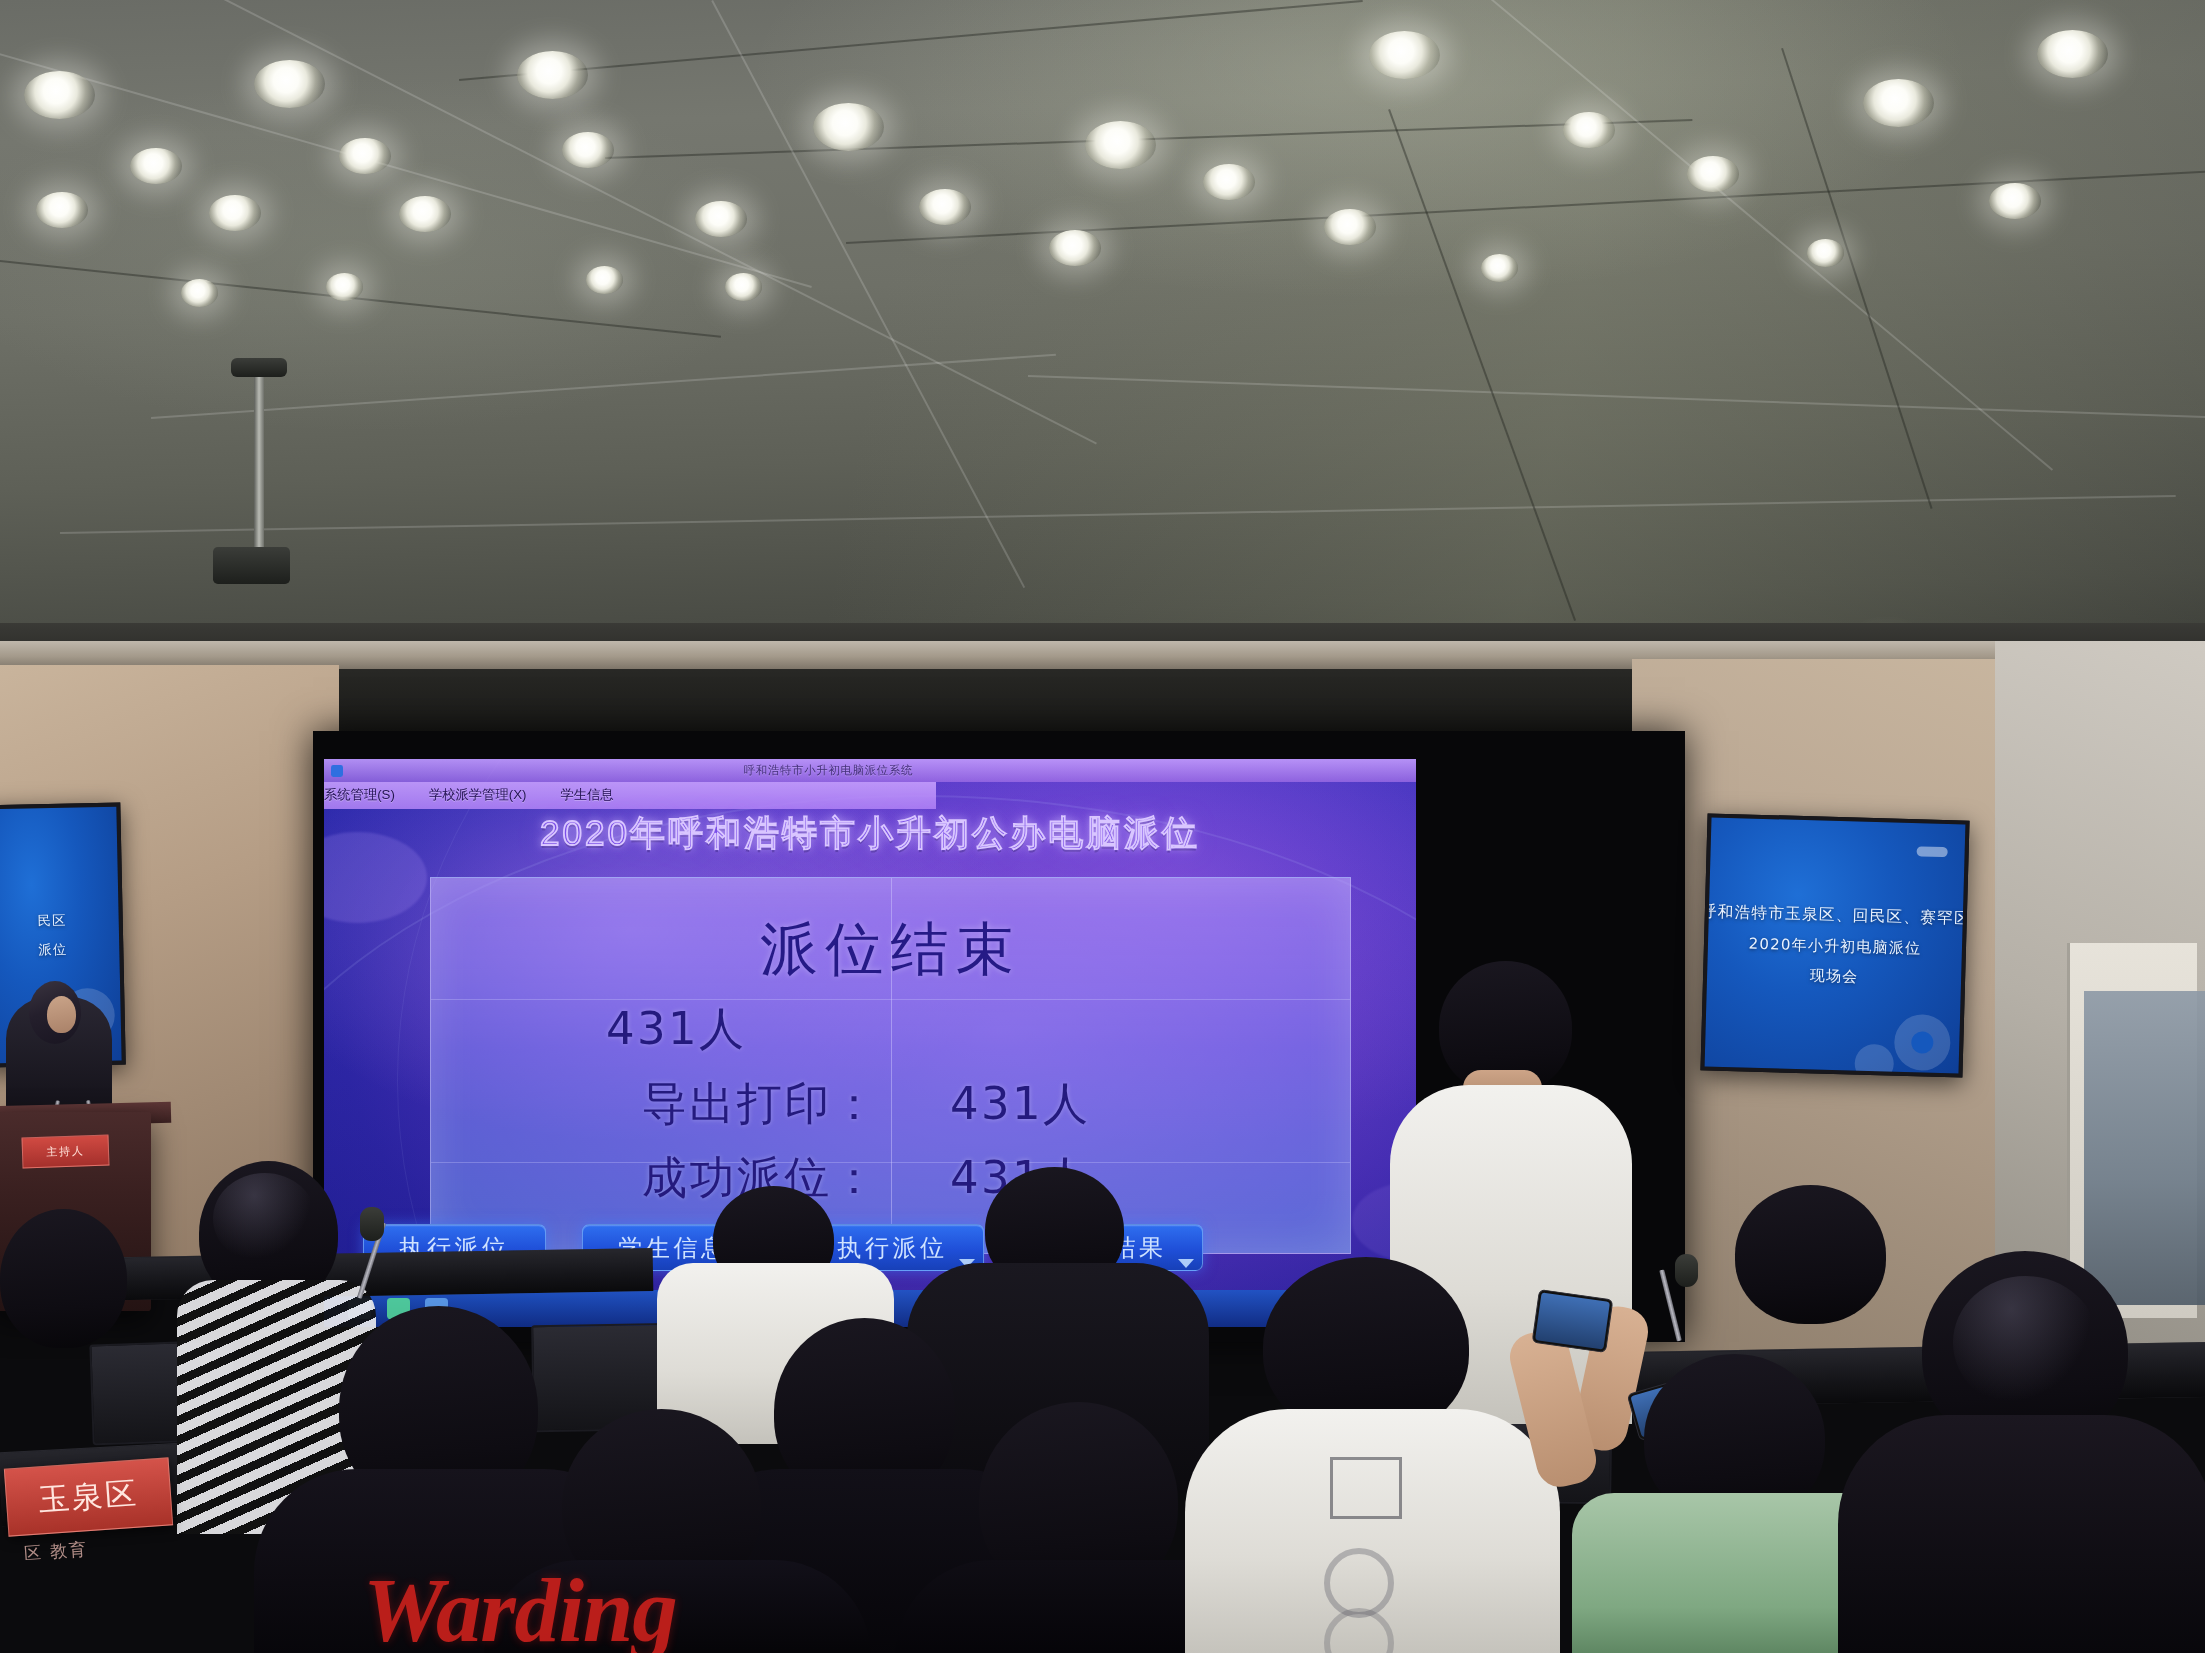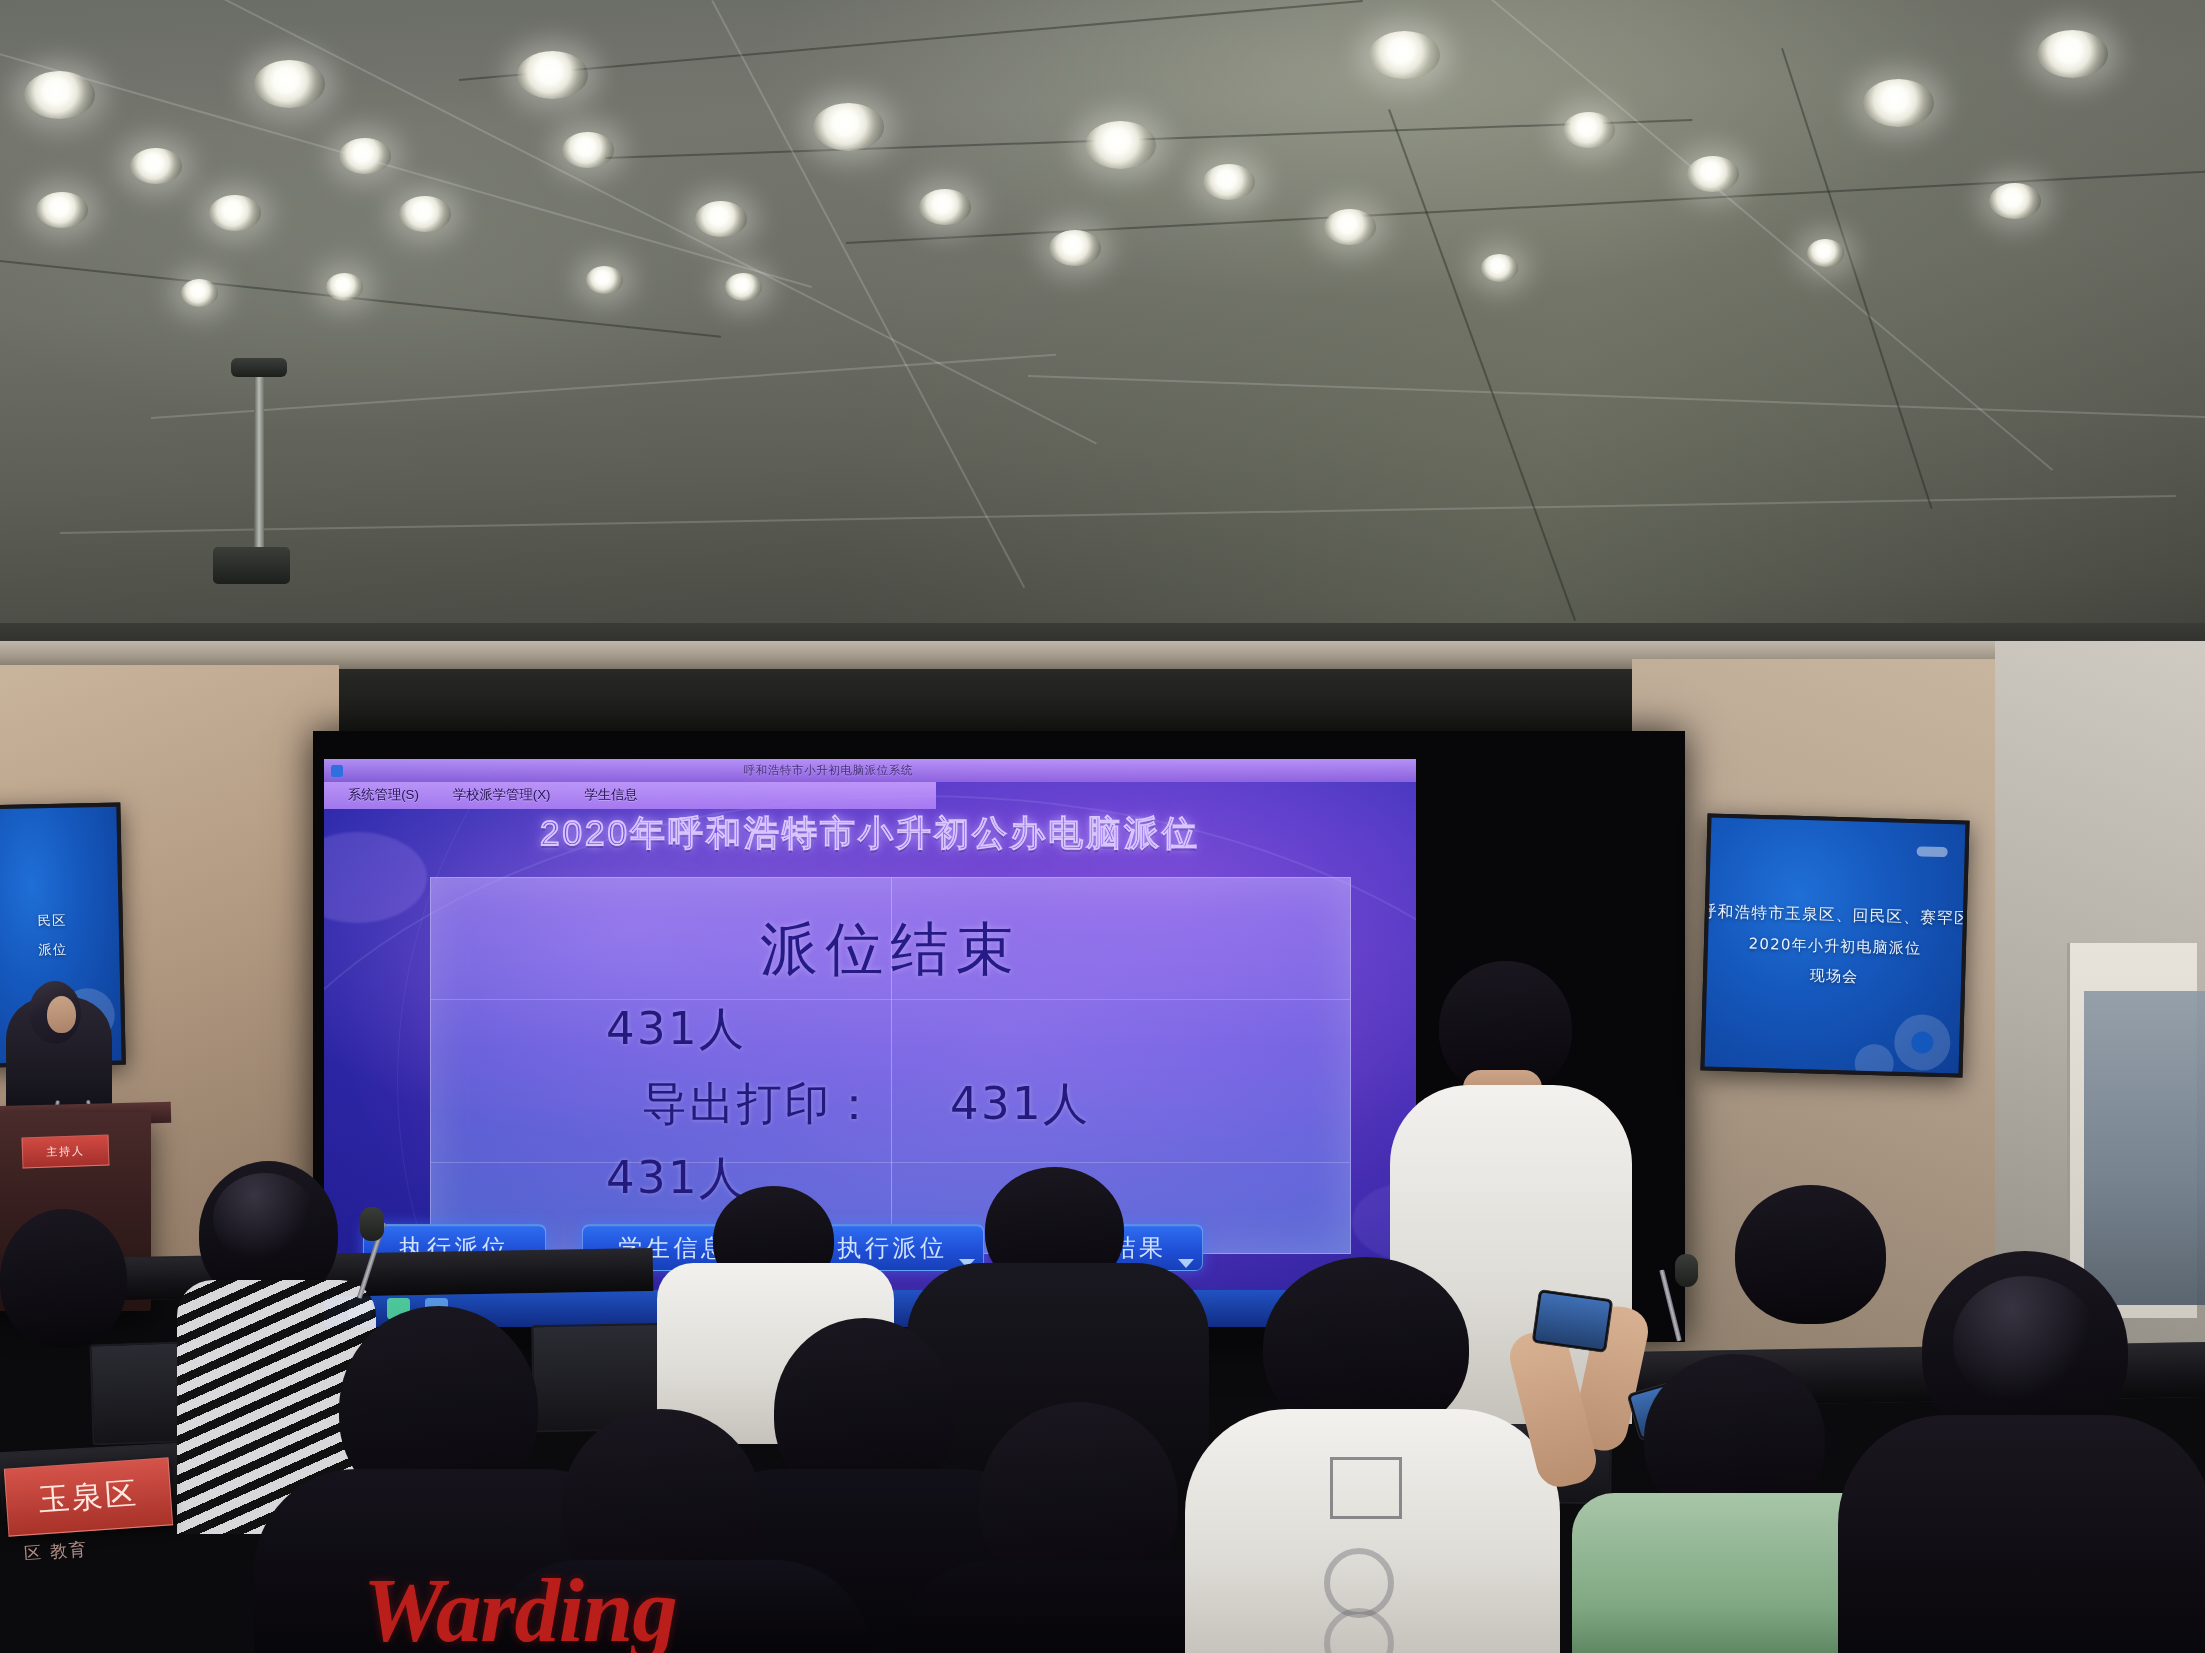--- a/index.html
+++ b/index.html
@@ -116,21 +116,21 @@
   .tb-icon{width:12px;height:12px;border-radius:2.4px;background:#2f6fe0;flex:0 0 auto;}
   .tb-title{
     font-size:11.5px;color:#2b1d5a;letter-spacing:0.6px;white-space:nowrap;
     text-shadow:0 0.6px 0 rgba(255,255,255,.25);
     margin-left:auto;margin-right:46%;
     opacity:.8;
   }
   .menubar{
     position:absolute;left:0;top:23px;width:56%;height:26.6px;
     background:linear-gradient(180deg, rgba(196,156,252,.92), rgba(176,130,246,.88));
-    display:flex;align-items:center;gap:34px;padding-left:24px;box-sizing:border-box;
+    display:flex;align-items:center;gap:34px;box-sizing:border-box;
   }
   .menu-item{
     font-size:13.3px;color:#231352;white-space:nowrap;
     text-shadow:0 0.6px 0 rgba(255,255,255,.3);
   }
 
   
   .banner{
     position:absolute;left:50%;top:51px;transform:translateX(-50%);
     font-size:35px;font-weight:normal;letter-spacing:3px;white-space:nowrap;
@@ -455,20 +455,21 @@
 
       <div class="stats">
         <div class="stat-row">
           <div class="stat-value">431人</div>
         </div>
         <div class="stat-row">
           <div class="stat-label">导出打印：</div>
           <div class="stat-value">431人</div>
         </div>
         <div class="stat-row">
+          <div class="stat-label">成功派位：</div>
           <div class="stat-value">431人</div>
         </div>
       </div>
     </div>
 
     <div class="btnbar">
       <div class="abtn">
         <span>执行派位</span>
         <span class="caret"></span>
       </div>

